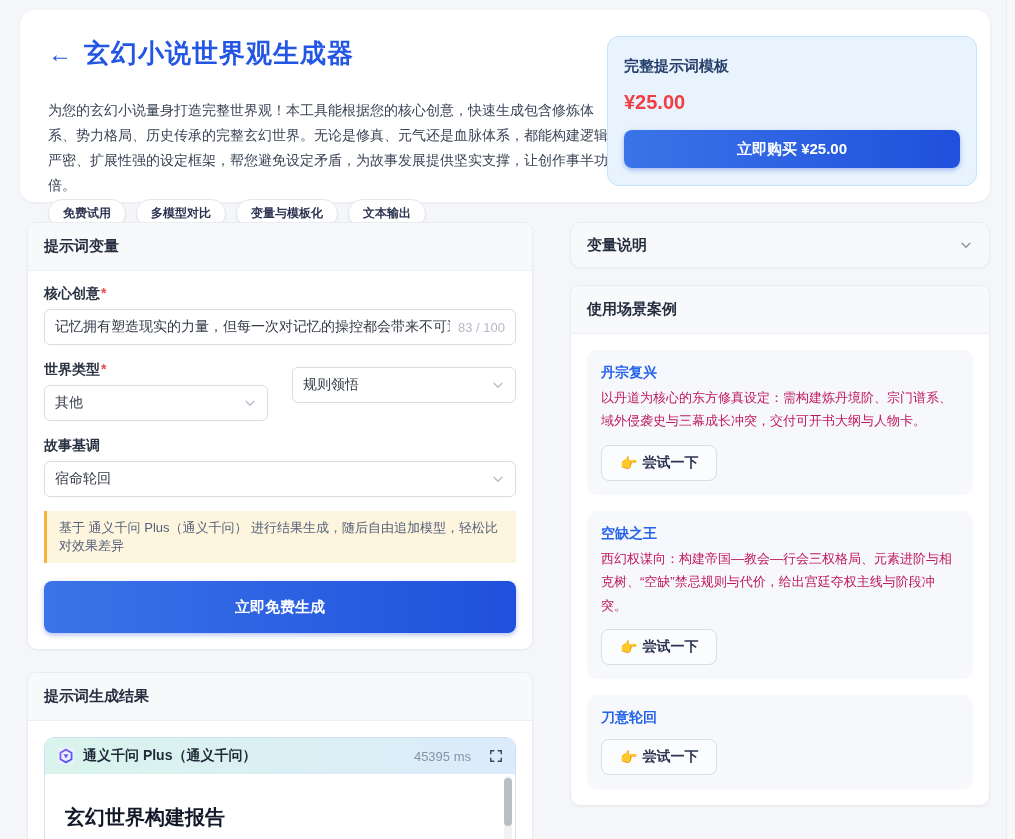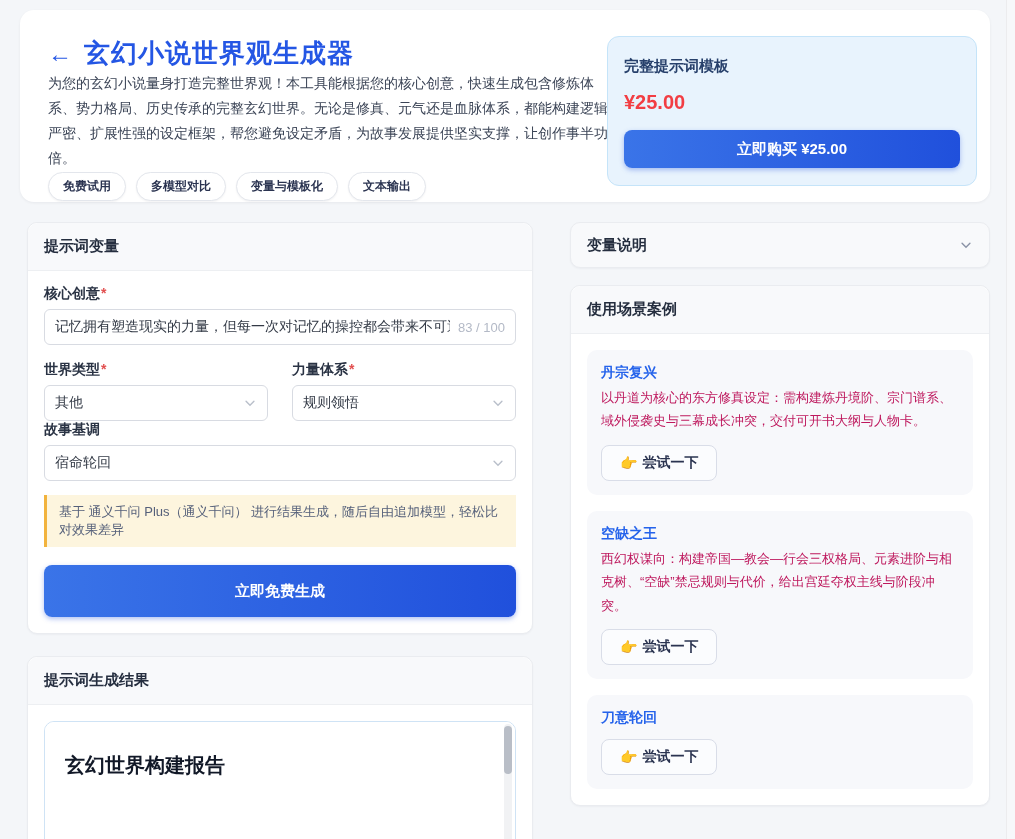--- a/index.html
+++ b/index.html
@@ -14,21 +14,21 @@
   
   .top-panel{
     position:absolute; left:20px; top:10px; width:970px; height:192px;
     background:#fff; border-radius:14px;
     box-shadow:0 1px 3px rgba(16,24,40,.06);
     padding:26px 28px;
   }
   .title-row{ display:flex; align-items:center; gap:12px; }
   .back-arrow{ font-size:24px; font-weight:bold; color:#2456e4; cursor:pointer; line-height:1; }
   .page-title{ font-size:26px; font-weight:bold; color:#2456e4; letter-spacing:1px; }
-  .hero-desc{ margin-top:0; width:566px; font-size:14px; line-height:1.78; color:#3b4456; }
+  .hero-desc{ margin-top:27px; width:566px; font-size:14px; line-height:1.78; color:#3b4456; }
   .tag-row{ margin-top:1px; display:flex; gap:10px; }
   .tag-pill{
     padding:5px 14px; background:#fff; border:1px solid #e3e6ec; border-radius:16px;
     font-size:12px; font-weight:bold; color:#2a3350; box-shadow:0 1px 2px rgba(16,24,40,.05);
   }
   
   .price-card{
     position:absolute; right:13px; top:26px; width:370px; height:150px;
     background:#e8f3fd; border:1px solid #c5e4f9; border-radius:12px;
     padding:20px 16px;
@@ -64,21 +64,21 @@
   .input-value{ flex:1; font-size:14px; color:#333a46; white-space:nowrap; overflow:hidden; }
   .char-counter{ font-size:13px; color:#b3b9c6; white-space:nowrap; }
   .field-row{ margin-top:16px; display:flex; gap:24px; }
   .field-row > div{ flex:1; }
   .select-box{
     margin-top:6px; height:36px; border:1px solid #d8dbe2; border-radius:6px;
     display:flex; align-items:center; justify-content:space-between;
     padding:0 10px; font-size:14px; color:#333a46; background:#fff; cursor:pointer;
   }
   .chevron{ width:14px; height:14px; color:#b9bfca; flex:none; }
-  .single-field{ }
+  .single-field{ margin-top:16px; }
   .notice-box{
     margin-top:14px; background:#fdf5de; border-left:3px solid #f2b33d; border-radius:0;
     padding:8px 12px; font-size:13px; color:#55607a; line-height:1.4;
   }
   .generate-btn{
     margin-top:18px; width:100%; height:52px; border:none; cursor:pointer;
     background:linear-gradient(90deg,#3a74e8,#2050dc); border-radius:8px;
     color:#fff; font-size:15px; font-weight:bold; font-family:inherit;
     box-shadow:0 2px 5px rgba(32,80,220,.35);
   }
@@ -175,23 +175,20 @@
               <span>世界类型</span><span class="req">*</span>
             </div>
             <div class="select-box">
               <span>其他</span>
               <svg class="chevron" viewBox="0 0 16 16" fill="none" stroke="currentColor" stroke-width="1.6" stroke-linecap="round">
                   <path d="M3.5 6l4.5 4.5L12.5 6"></path>
                 </svg>
             </div>
           </div>
           <div>
-            <div class="field-label">
-              <span>力量体系</span><span class="req">*</span>
-            </div>
             <div class="select-box">
               <span>规则领悟</span>
               <svg class="chevron" viewBox="0 0 16 16" fill="none" stroke="currentColor" stroke-width="1.6" stroke-linecap="round">
                   <path d="M3.5 6l4.5 4.5L12.5 6"></path>
                 </svg>
             </div>
           </div>
         </div>
 
         <div class="single-field">
@@ -207,20 +204,38 @@
         <div class="notice-box">基于 通义千问 Plus（通义千问） 进行结果生成，随后自由追加模型，轻松比对效果差异</div>
 
         <button class="generate-btn">立即免费生成</button>
       </div>
     </div>
 
     <div class="card results-card">
       <div class="card-header">提示词生成结果</div>
       <div class="results-body">
         <div class="result-panel">
+          <div class="rp-header">
+            <svg class="model-icon" viewBox="0 0 24 24">
+              <defs>
+                <linearGradient id="tg1" x1="0" y1="0" x2="1" y2="1">
+                  <stop offset="0" stop-color="#8b5cf6"></stop>
+                    <stop offset="1" stop-color="#3b5bfd"></stop>
+                </linearGradient>
+              </defs>
+              <rect x="1" y="1" width="22" height="22" rx="5" fill="#eef0ff"></rect>
+              <path d="M12 3.5l7.4 4.25v8.5L12 20.5l-7.4-4.25v-8.5z" fill="none" stroke="url(#tg1)" stroke-width="2.4" stroke-linejoin="round"></path>
+              <path d="M8.6 9.6h6.8l-3.4 5.8z" fill="url(#tg1)"></path>
+            </svg>
+            <span class="model-name">通义千问 Plus（通义千问）</span>
+            <span class="latency">45395 ms</span>
+            <svg class="expand-icon" viewBox="0 0 16 16" fill="none" stroke="currentColor" stroke-width="1.6" stroke-linecap="round">
+              <path d="M2 5.5V2h3.5M10.5 2H14v3.5M14 10.5V14h-3.5M5.5 14H2v-3.5"></path>
+            </svg>
+          </div>
           <div class="rp-body">
             <div class="report-h1">玄幻世界构建报告</div>
 
             <div class="rp-scroll-track">
               <div class="rp-scroll-thumb"></div>
             </div>
           </div>
         </div>
       </div>
     </div>

